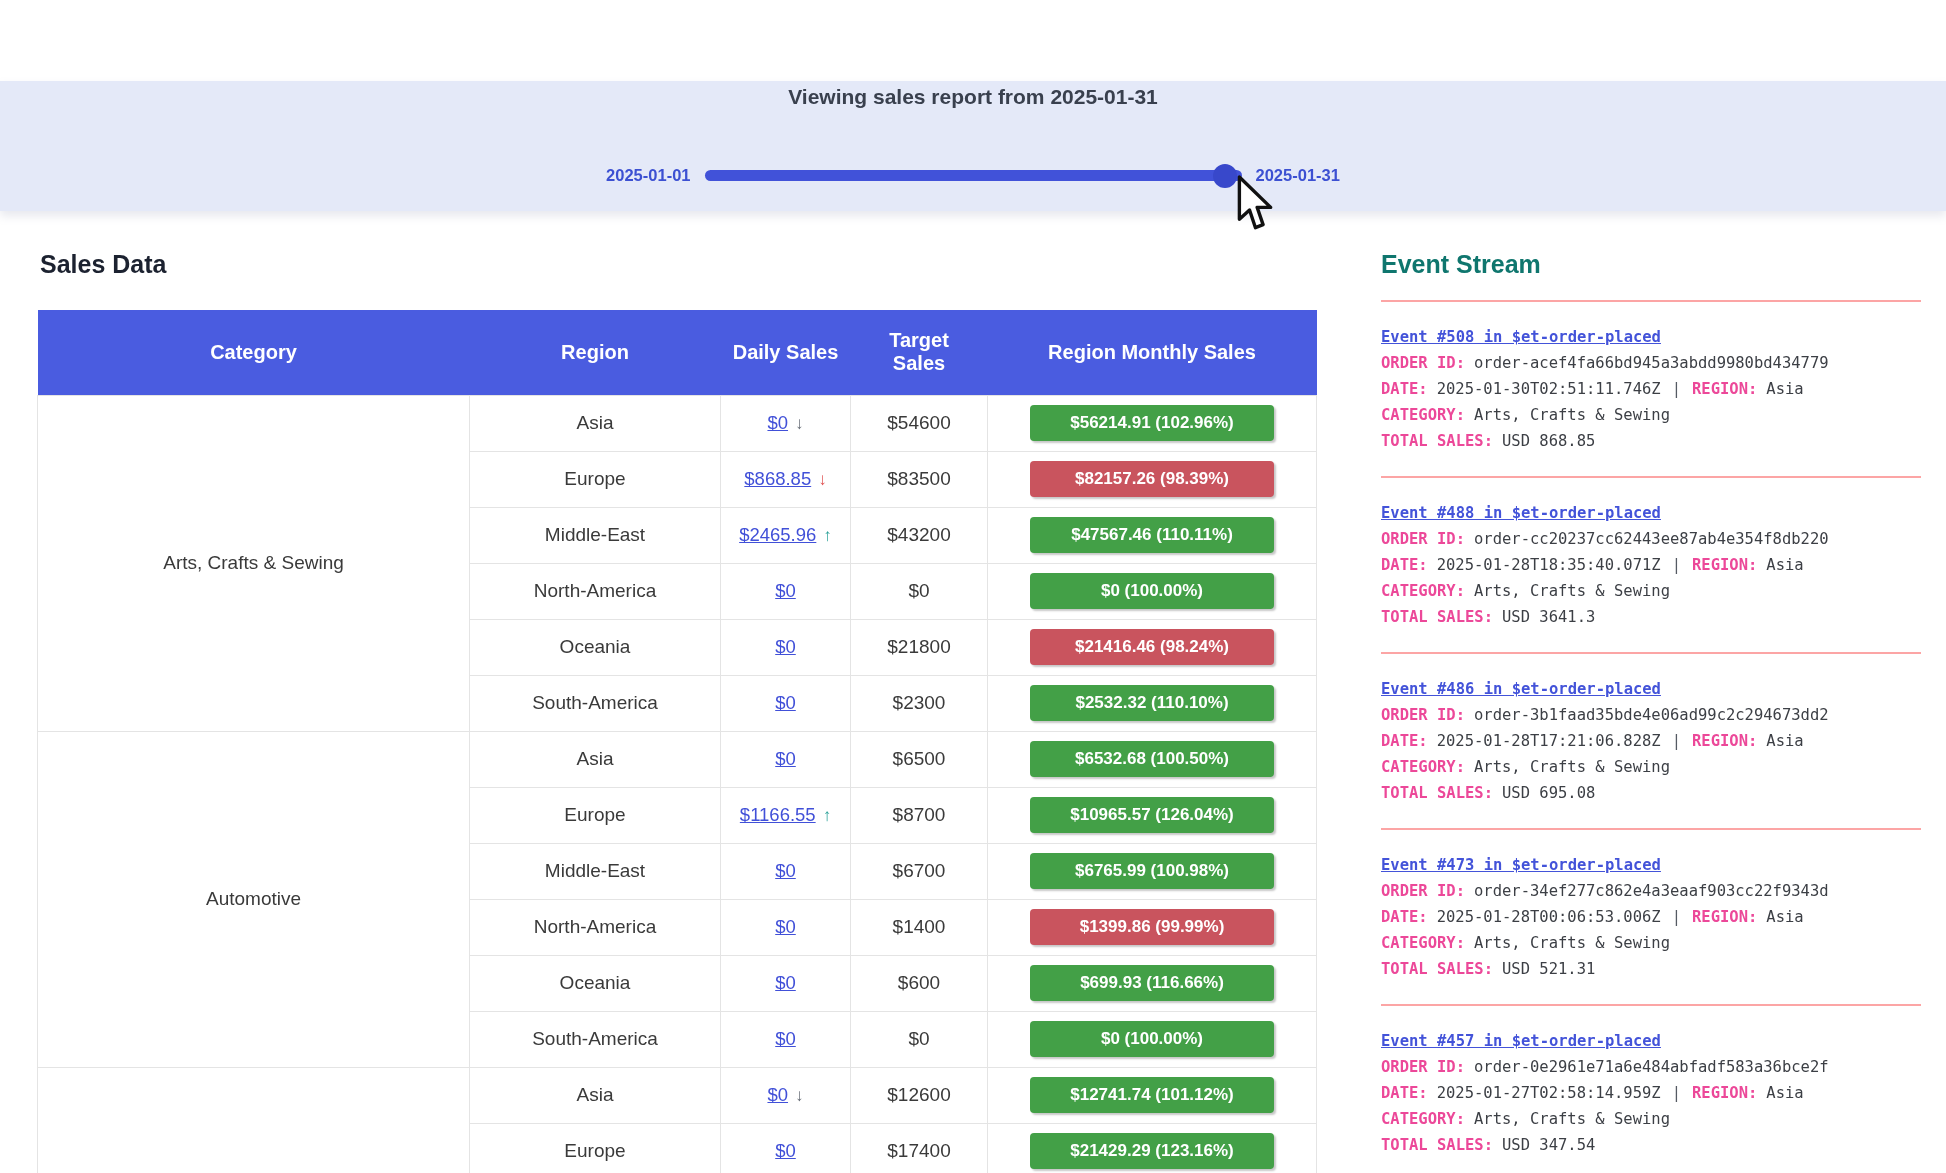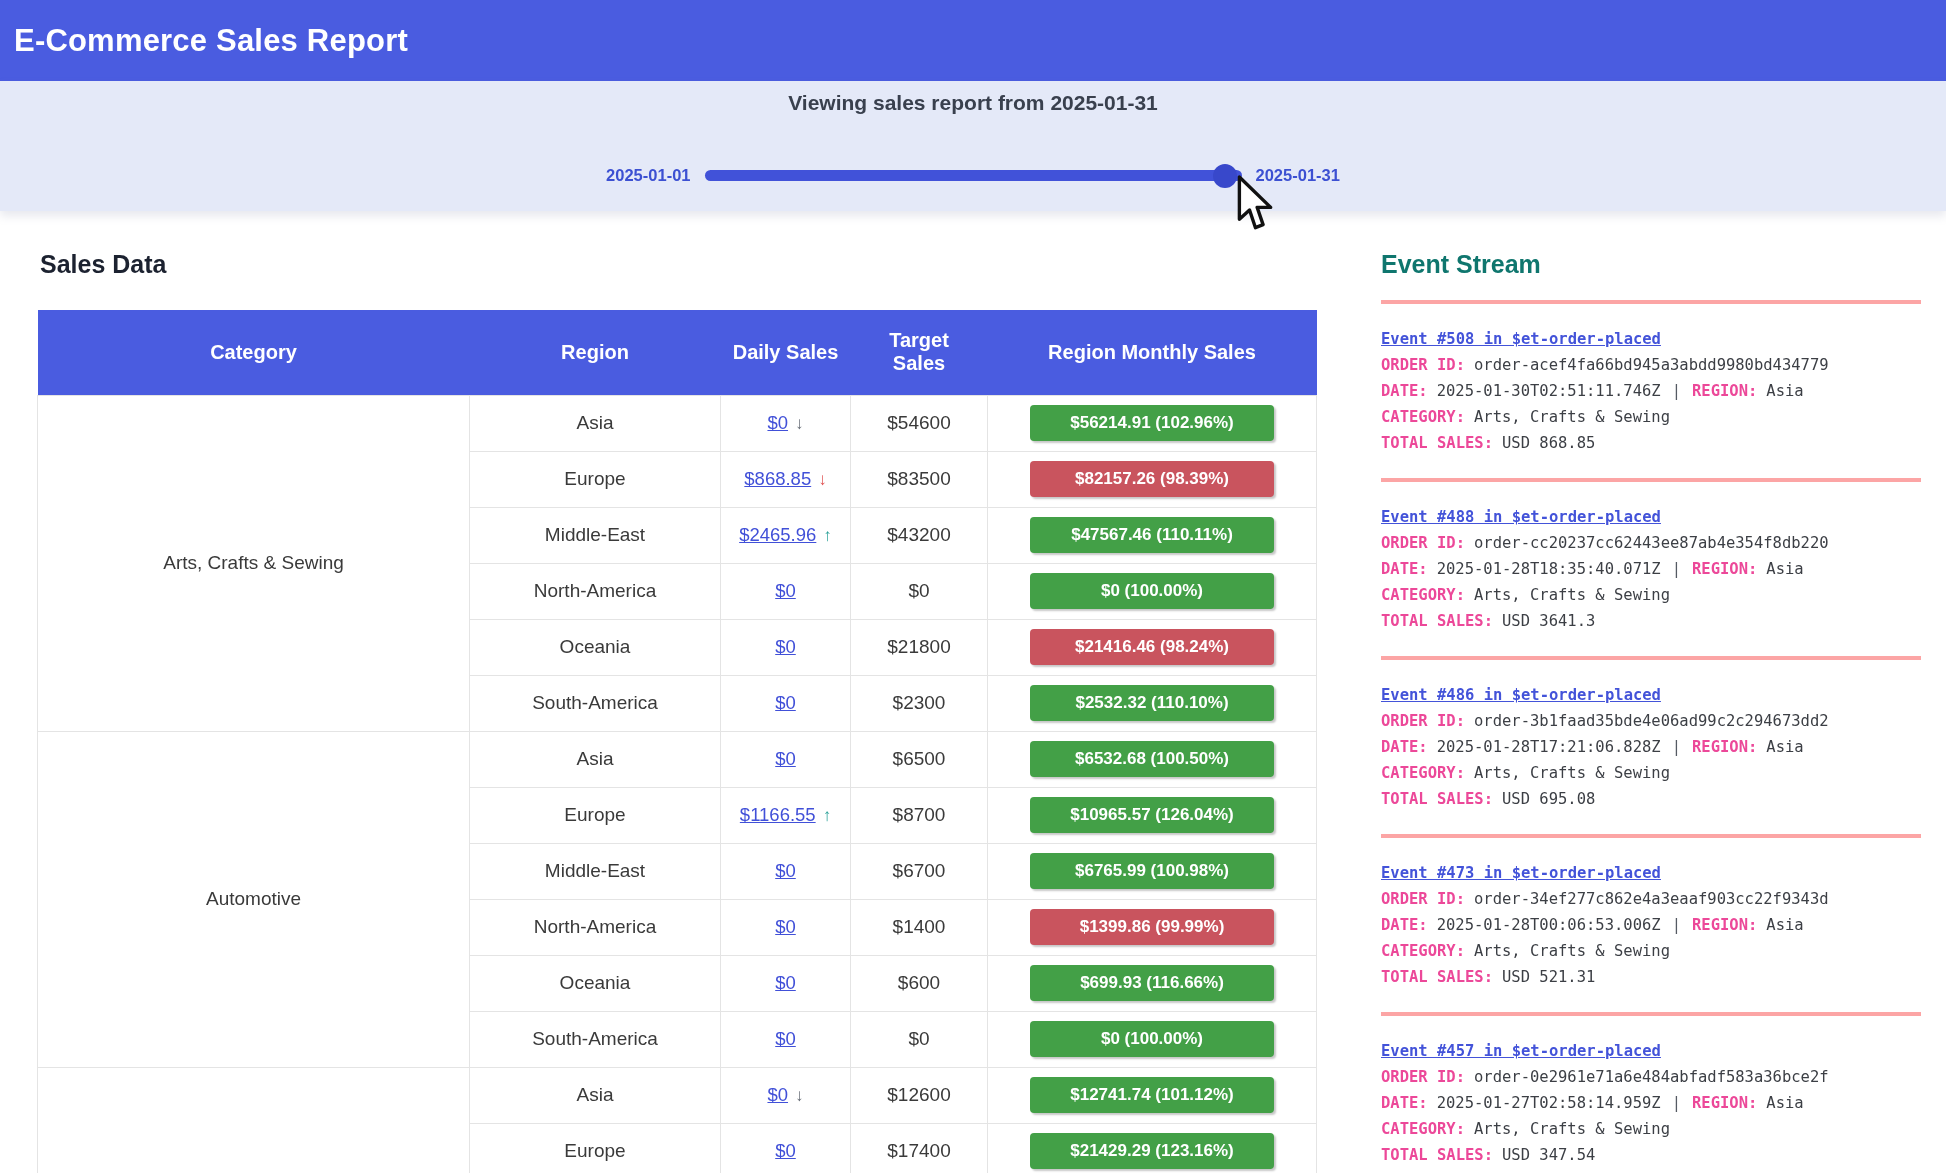--- a/index.html
+++ b/index.html
@@ -8,21 +8,21 @@
   .app { position:relative; width:1946px; height:1173px; overflow:hidden; background:#fff; }
 
   
   .topbar { position:absolute; top:0; left:0; right:0; height:81px; background:#4a5ce0;
             display:flex; align-items:center; padding-left:14px; }
   .topbar h1 { color:#ffffff; font-size:31px; font-weight:700; letter-spacing:.2px; }
 
   
   .slider-panel { position:absolute; top:81px; left:0; right:0; height:130px; background:#e4e9f8;
                   box-shadow:0 5px 9px rgba(120,130,160,.18); }
-  .slider-title { text-align:center; padding-top:10px; font-size:21px; font-weight:700; color:#39404e; }
+  .slider-title { text-align:center; padding-top:4px; font-size:21px; font-weight:700; color:#39404e; }
   .slider-row { position:absolute; top:85px; left:0; right:0; display:flex;
                 justify-content:center; align-items:center; gap:14px; }
   .slider-label { font-size:16.5px; font-weight:700; color:#3c50d2; }
   .track { position:relative; width:537px; height:11px; border-radius:6px; background:#4152d9; }
   .thumb { position:absolute; right:5px; top:50%; transform:translateY(-50%);
            width:24px; height:24px; border-radius:50%; background:#3848cb; }
   .cursor { position:absolute; left:1236px; top:175px; width:44px; height:58px; z-index:6; }
 
   
   .sales-heading { position:absolute; left:40px; top:250px; font-size:25px; font-weight:700; color:#1c2230; }
@@ -40,35 +40,32 @@
   .arrow.up-teal   { color:#2aa198; }
   .badge { display:inline-block; min-width:244px; padding:8px 4px; border-radius:4px;
            color:#fff; font-size:17px; font-weight:600; box-shadow:2px 2px 2px rgba(0,0,0,.22); }
   .badge.hit  { background:#43a047; }
   .badge.miss { background:#c9545e; }
   td.flash { background:#dfe7f9; }
 
   
   .events-heading { position:absolute; left:1381px; top:250px; font-size:25px; font-weight:700; color:#0f766e; }
   .event-list { position:absolute; left:1381px; top:300px; width:540px; }
-  .event-item { padding:22px 0 22px; border-top:4px solid #fca5a5;
+  .event-item { padding:22px 0 22px; border-top:2px solid #fca5a5;
                 font-family:"DejaVu Sans Mono", monospace; font-size:15.5px; line-height:26px; color:#3c3f45; }
   .event-link { display:inline-block; color:#4353d9; font-weight:700; text-decoration:underline;
                 font-family:"DejaVu Sans Mono", monospace; font-size:15.5px; }
   .event-line .lbl { font-weight:700; color:#ec4899; margin-right:9px; }
   .event-line .sep { margin:0 11px; color:#555a63; }
 </style>
 </head>
 <body>
 
 <div class="app">
 
-  <header class="topbar">
-    <h1>E-Commerce Sales Report</h1>
-  </header>
 
   <section class="slider-panel">
     <div class="slider-title">Viewing sales report from 2025-01-31</div>
     <div class="slider-row">
       <span class="slider-label">2025-01-01</span>
       <div class="track">
         <div class="thumb"></div>
       </div>
       <span class="slider-label">2025-01-31</span>
     </div>

